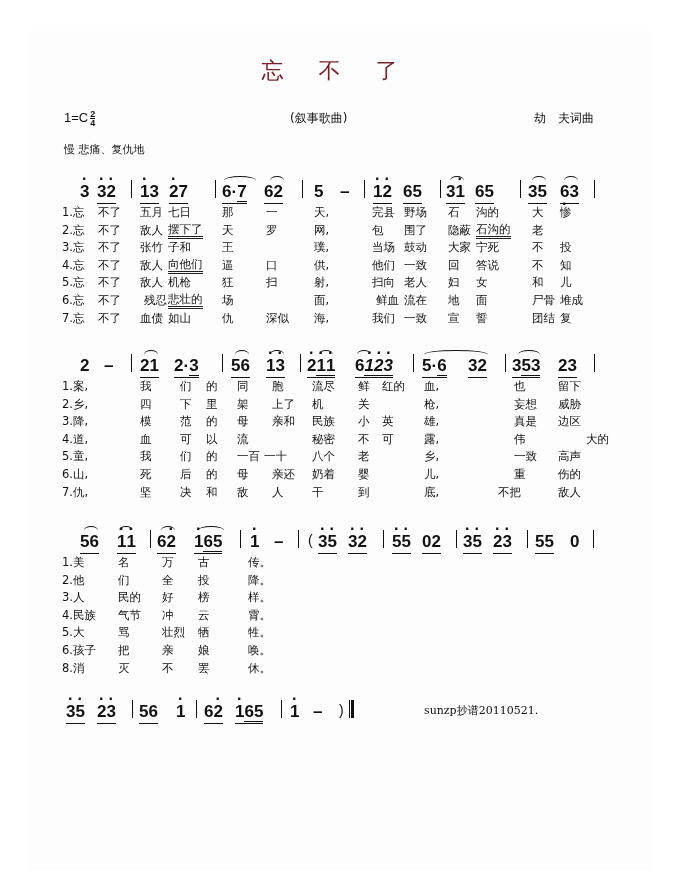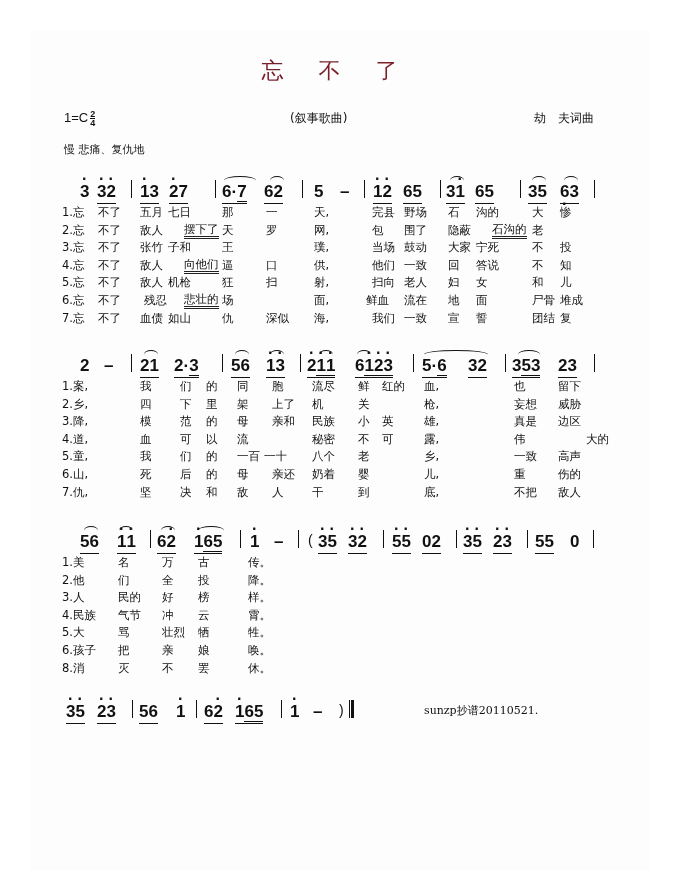--- a/index.html
+++ b/index.html
@@ -25,21 +25,21 @@
   .dbar { position:absolute; top:4px; width:5px; height:18px; border-left:1px solid #111; border-right:3px solid #111; box-sizing:border-box; }
   .dot { position:relative; }
   .dot::before { content:"\00B7"; position:absolute; top:-12px; left:50%; transform:translateX(-50%); font-size:16px; }
   .ldot::after { content:"\00B7"; position:absolute; bottom:-12px; left:50%; transform:translateX(-50%); font-size:16px; }
   .ldot { position:relative; }
   .slur { position:absolute; top:-6px; height:8px; border-top:1.2px solid #111; border-radius:50% 50% 0 0; }
 
   .lyrics { position:absolute; font-size:11.5px; line-height:17.6px; white-space:nowrap; }
   .lyrics .row { position:relative; height:17.6px; }
   .lyrics .row span { position:absolute; top:0; }
-  .lyrics .row span.ul { border-bottom:3px double #222; line-height:14px;margin-left:16px; }
+  .lyrics .row span.ul { border-bottom:3px double #222; line-height:14px; }
   .credit { position:absolute; left:424px; top:703px; font-family:"DejaVu Serif", serif; font-size:11px; }
 </style>
 </head>
 <body>
 
 <div class="page"></div>
 
 <div class="title">忘 不 了</div>
 
 <div class="meta key">
@@ -150,21 +150,21 @@
         <span style="left:498px">儿</span>
     </div>
     <div class="row">
       <span style="left:0">6.忘</span>
         <span style="left:36px">不了</span>
         <span style="left:82px">残忍</span>
         <span class="ul" style="left:106px">悲壮的</span>
         <span style="left:160px">场</span>
         <span style="left:204px"></span>
         <span style="left:252px">面,</span>
-        <span style="left:304px">鲜血</span>
+        <span style="left:314px">鲜血</span>
         <span style="left:342px">流在</span>
         <span style="left:386px">地</span>
         <span style="left:414px">面</span>
         <span style="left:470px">尸骨</span>
         <span style="left:498px">堆成</span>
     </div>
     <div class="row">
       <span style="left:0">7.忘</span>
         <span style="left:36px">不了</span>
         <span style="left:78px">血债</span>
@@ -187,21 +187,21 @@
     <span class="n-group" style="left:80px;">2</span>
     <span class="n-group" style="left:104px;">–</span>
     <span class="bar" style="left:131px;"></span>
     <span class="n-group u1" style="left:140px;"><span class="slur" style="left:4px;width:14px;"></span>21</span>
     <span class="n-group u1" style="left:174px;">2·<span style="border-bottom:1.5px solid #111;">3</span></span>
     <span class="bar" style="left:222px;"></span>
     <span class="n-group u1" style="left:231px;"><span class="slur" style="left:4px;width:14px;"></span>56</span>
     <span class="n-group u1" style="left:266px;"><span class="slur" style="left:4px;width:14px;"></span><span class="dot">1</span><span class="dot">3</span></span>
     <span class="bar" style="left:300px;"></span>
     <span class="n-group u1" style="left:307px;"><span class="slur" style="left:12px;width:14px;"></span><span class="dot">2</span><span style="border-bottom:1.5px solid #111;"><span class="dot">1</span><span class="dot">1</span></span></span>
-    <span class="n-group u1" style="left:355px;"><span class="slur" style="left:2px;width:14px;"></span>6<span style="border-bottom:1.5px solid #111;"><span class="dot">1</span><span class="dot">2</span><span class="dot">3</span></span></span>
+    <span class="n-group u1" style="left:355px;"><span class="slur" style="left:2px;width:14px;"></span>6<span style="border-bottom:1.5px solid #111;font-style:italic;"><span class="dot">1</span><span class="dot">2</span><span class="dot">3</span></span></span>
     <span class="bar" style="left:413px;"></span>
     <span class="n-group u1" style="left:422px;"><span class="slur" style="left:2px;width:64px;"></span>5·<span style="border-bottom:1.5px solid #111;">6</span></span>
     <span class="n-group u1" style="left:468px;">32</span>
     <span class="bar" style="left:505px;"></span>
     <span class="n-group u1" style="left:512px;"><span class="slur" style="left:6px;width:22px;"></span>3<span style="border-bottom:1.5px solid #111;">53</span></span>
     <span class="n-group u1" style="left:558px;">23</span>
     <span class="bar" style="left:594px;"></span>
   </div>
   <div class="lyrics" style="left:62px;top:28px;">
     <div class="row">
@@ -292,21 +292,21 @@
       <span style="left:0">7.仇,</span>
         <span style="left:78px">坚</span>
         <span style="left:118px">决</span>
         <span style="left:144px">和</span>
         <span style="left:175px">敌</span>
         <span style="left:210px">人</span>
         <span style="left:250px">干</span>
         <span style="left:296px">到</span>
         <span style="left:320px"></span>
         <span style="left:362px">底,</span>
-        <span style="left:452px">不把</span>
+        <span style="left:436px">不把</span>
         <span style="left:496px">敌人</span>
     </div>
   </div>
 </div>
 
 <div class="stave" style="top:526px;">
   <div class="notes" style="left:0;width:673px;">
     <span class="n-group u1" style="left:80px;"><span class="slur" style="left:4px;width:14px;"></span>56</span>
     <span class="n-group u1" style="left:117px;"><span class="slur" style="left:2px;width:14px;"></span><span class="dot">1</span><span class="dot">1</span></span>
     <span class="bar" style="left:150px;"></span>

